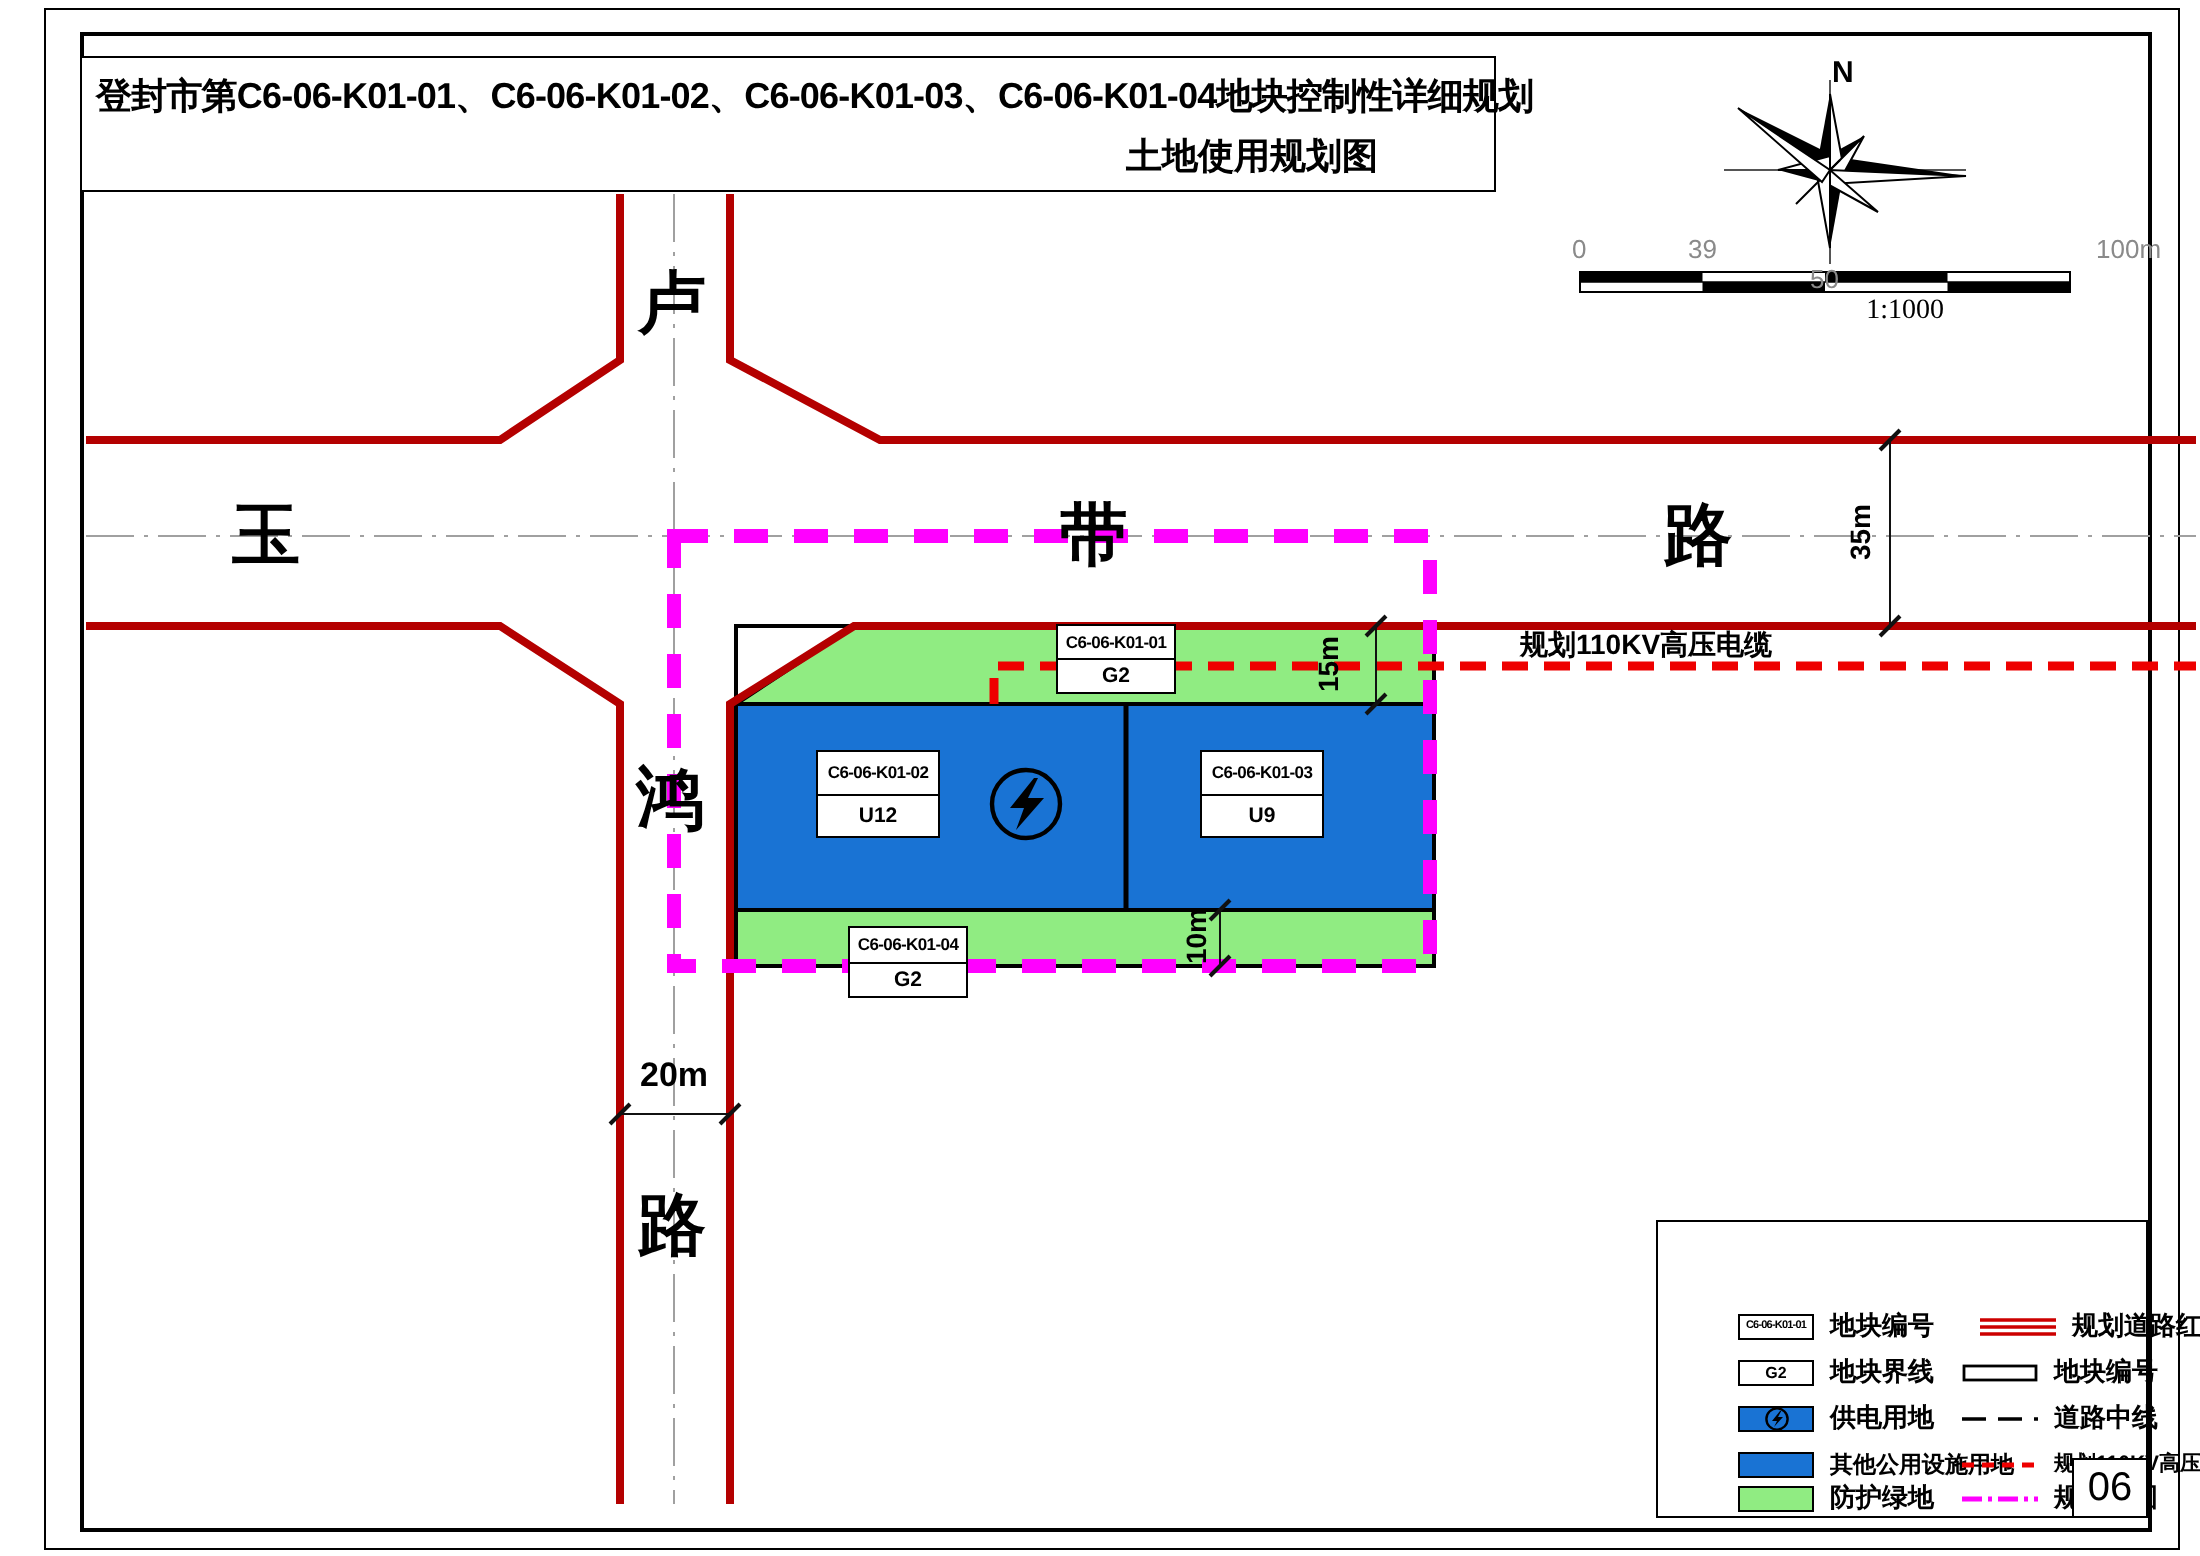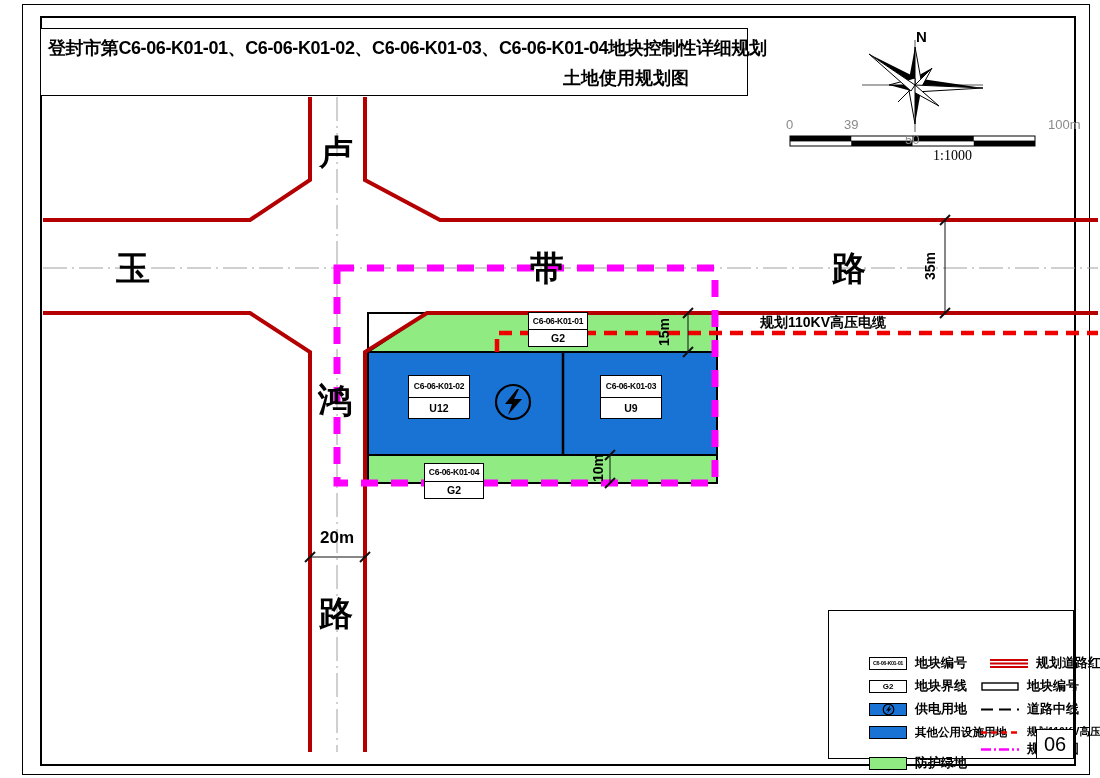--- a/index.html
+++ b/index.html
@@ -197,21 +197,21 @@
           <circle cx="6.5" cy="6.5" r="5.3" fill="none" stroke="#000" stroke-width="1.2"></circle>
           <polygon points="8,2.5 4,7.5 6.5,7.5 5,10.5 9.5,5.5 7,5.5 8.6,2.5" fill="#000"></polygon>
         </svg>
       </div>
       <div class="llabel">供电用地</div>
     </div>
     <div class="lrow" style="left:8px;top:113px;">
       <div class="lswatch" style="background:#1973d4;border:1px solid #000;"></div>
       <div class="llabel small" style="font-size:11.5px;">其他公用设施用地</div>
     </div>
-    <div class="lrow" style="left:8px;top:144px;align-items:center;">
+    <div class="lrow" style="left:8px;top:130px;align-items:center;">
       <div class="lswatch" style="background:#90ec82;border:1px solid #000;"></div>
       <div class="llabel">防护绿地</div>
     </div>
 
     <div class="lrow" style="left:129px;top:44px;">
       <div class="lswatch">
         <svg width="38" height="13">
             <g stroke="#cc0000" stroke-width="1.8">
           <line x1="0" y1="3" x2="38" y2="3"></line>
               <line x1="0" y1="6.5" x2="38" y2="6.5"></line>

